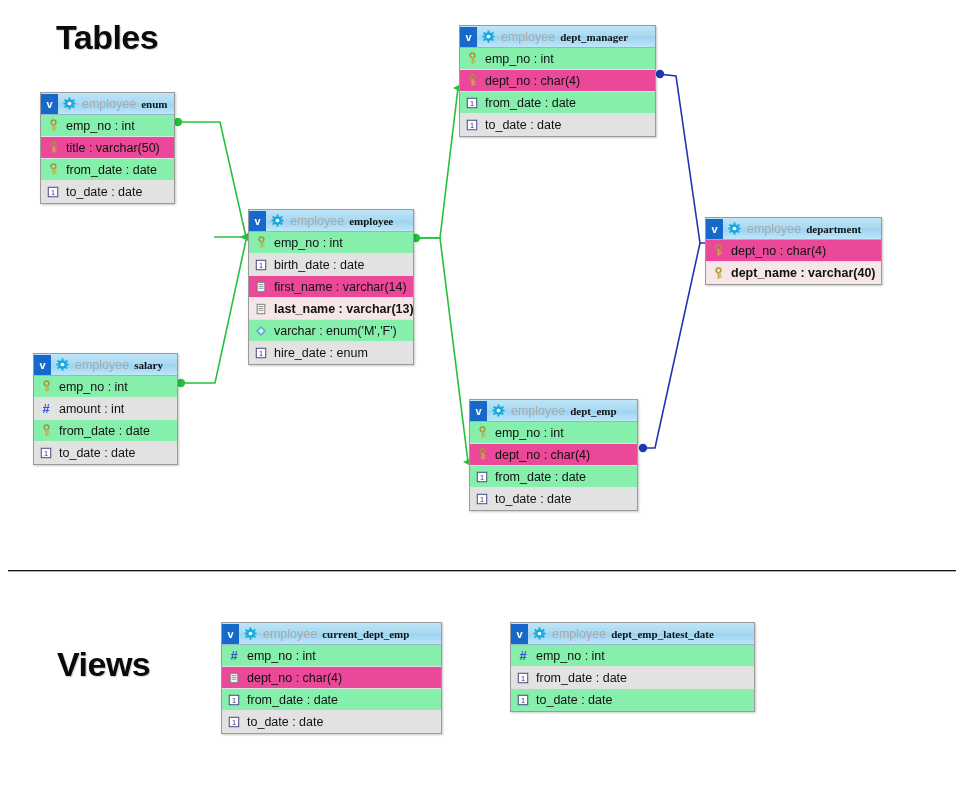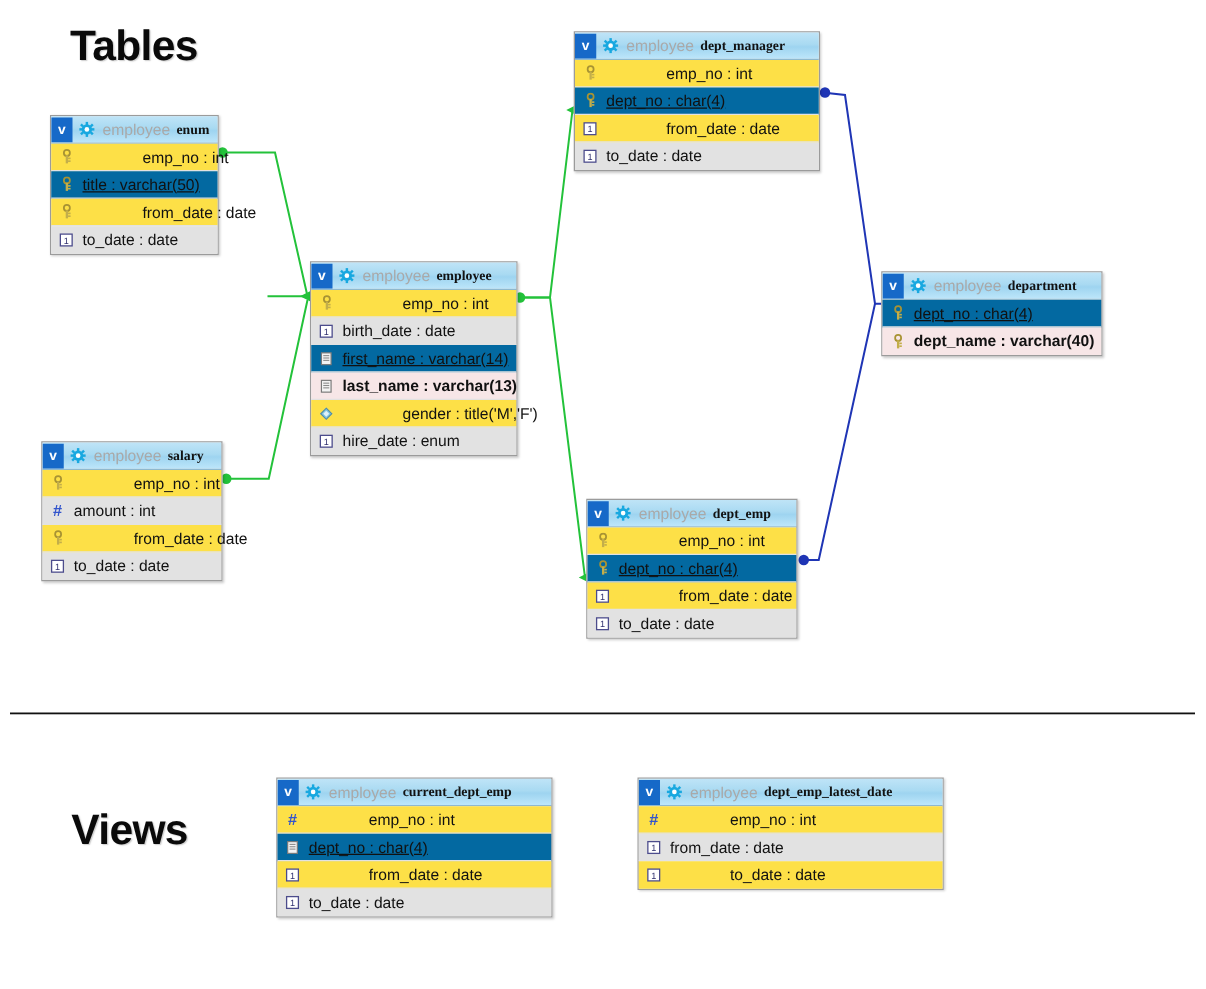--- a/index.html
+++ b/index.html
@@ -105,23 +105,23 @@
   .ent-row {
     display: flex;
     align-items: center;
     height: 22px;
     border-bottom: 1px solid #e2e2e2;
     padding-left: 5px;
     white-space: nowrap;
     box-sizing: border-box;
   }
   .ent-row:last-child { border-bottom: none; }
-  .ent-row.r-white { background: #fde047; gap: 48px; }
+  .ent-row.r-white { background: #86efac; }
   .ent-row.r-grey  { background: #e2e2e2; }
-  .ent-row.r-pink  { background: #0369a1; text-decoration: underline; }
+  .ent-row.r-pink  { background: #ec4899; }
   .ent-row.r-pinklight { background: #f7e6e7; font-weight: bold; }
 
   .col-ico {
     flex: 0 0 auto;
     width: 14px;
     height: 14px;
     margin-right: 6px;
     display: flex;
     align-items: center;
     justify-content: center;
@@ -382,21 +382,21 @@
           </span>
           <span class="col-text">last_name : varchar(13)</span>
         </div>
         <div class="ent-row r-white">
           <span class="col-ico">
             <svg viewBox="0 0 14 14" width="12" height="12">
               <polygon points="7,1.8 12.2,7 7,12.2 1.8,7" fill="#7fc4e0" stroke="#4e8ba8" stroke-width="1"></polygon>
               <polygon points="7,4.2 9.8,7 7,9.8 4.2,7" fill="#dff1f8"></polygon>
             </svg>
           </span>
-          <span class="col-text">gender : title('M','F')</span>
+          <span class="col-text">varchar : enum('M','F')</span>
         </div>
         <div class="ent-row r-grey">
           <span class="col-ico">
             <svg viewBox="0 0 14 14" width="12" height="12">
               <rect x="1.5" y="1.5" width="11" height="11" fill="#ffffff" stroke="#4c4c8c" stroke-width="1.2"></rect>
               <text x="7" y="10.4" font-size="8.5" text-anchor="middle" fill="#30306e" font-family="Liberation Sans, sans-serif">1</text>
             </svg>
           </span>
           <span class="col-text">hire_date : enum</span>
         </div>

